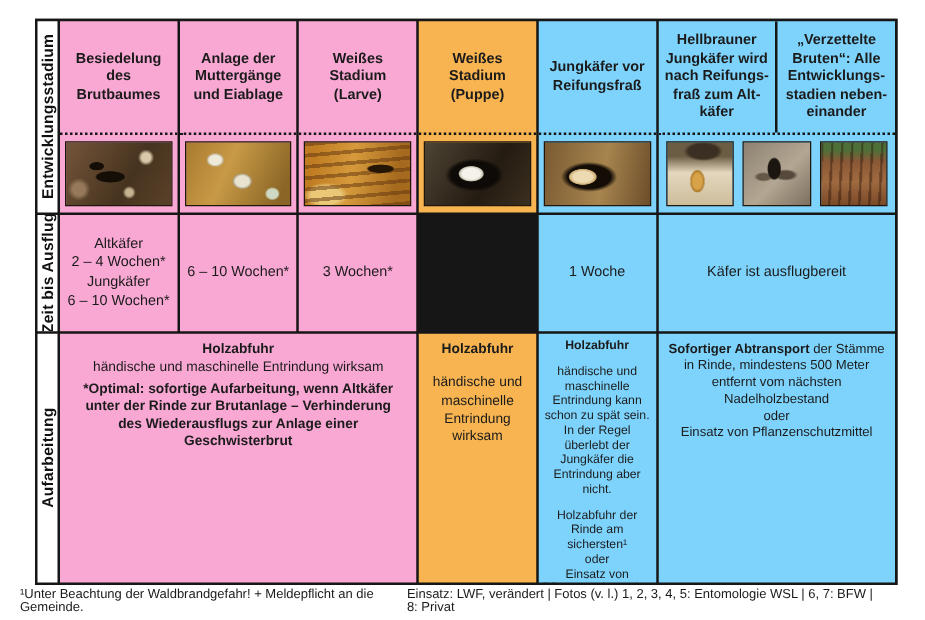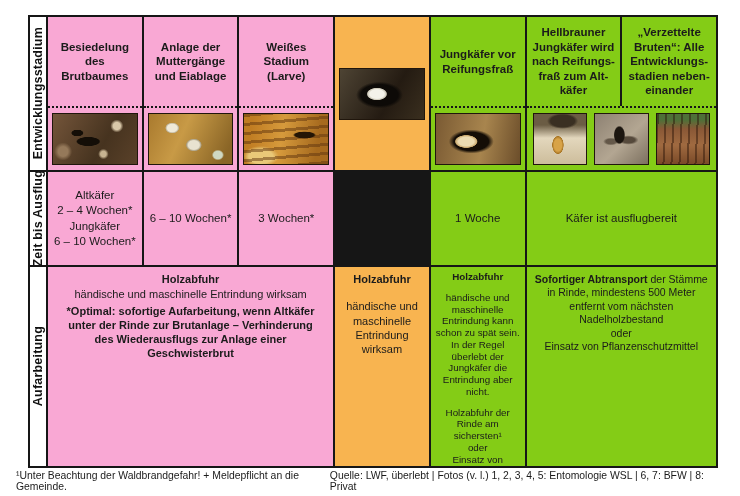--- a/index.html
+++ b/index.html
@@ -8,21 +8,21 @@
     font-family:"Liberation Sans",sans-serif;color:#1b1b1b;
     -webkit-font-smoothing:antialiased;overflow:hidden;
   }
   .table{
     position:absolute;left:28px;top:15px;width:690px;height:453px;
     box-sizing:border-box;border:2px solid #161616;background:#161616;
     display:grid;grid-template-columns:16px repeat(7,1fr);
     grid-template-rows:153px 93px 1fr;gap:2px;
   }
   .cell{overflow:hidden;box-sizing:border-box;}
-  .bg-g{background:#f9a8d4}.bg-o{background:#f8b450}.bg-r{background:#84cc16}.bg-w{background:#ffffff}
+  .bg-g{background:#f9a8d4}.bg-o{background:#f8b450}.bg-r{background:#7dd3fc}.bg-w{background:#ffffff}
 
   
   .vlabel{display:flex;align-items:center;justify-content:center;}
   .vlabel span{
     writing-mode:vertical-rl;transform:rotate(180deg);
     font-weight:bold;font-size:12.5px;letter-spacing:.2px;white-space:nowrap;color:#111;
   }
 
   
   .stage{display:flex;flex-direction:column;}
@@ -131,20 +131,21 @@
         <div class="photo p2"></div>
       </div>
   </div>
   <div class="cell bg-g stage" style="grid-column:4;grid-row:1">
     <div class="stage-h">Weißes Stadium (Larve)</div>
     <div class="stage-p">
         <div class="photo p3"></div>
       </div>
   </div>
   <div class="cell bg-o stage" style="grid-column:5;grid-row:1">
+    <div class="stage-h">Weißes Stadium (Puppe)</div>
     <div class="stage-p">
         <div class="photo p4"></div>
       </div>
   </div>
   <div class="cell bg-r stage" style="grid-column:6;grid-row:1">
     <div class="stage-h">Jungkäfer vor Reifungsfraß</div>
     <div class="stage-p">
         <div class="photo p5"></div>
       </div>
   </div>
@@ -205,14 +206,14 @@
   <div class="cell bg-r proc proc-far" style="grid-column:7 / span 2;grid-row:3">
     <div><span class="b">Sofortiger Abtransport</span><span> der Stämme in Rinde, mindestens 500 Meter entfernt vom nächsten Nadelholzbestand</span></div>
     <div>oder</div>
     <div>Einsatz von Pflanzenschutzmittel</div>
   </div>
 
 </div>
 
 <div class="footer">
   <span>¹Unter Beachtung der Waldbrandgefahr! + Meldepflicht an die Gemeinde.</span>
-  <span>Quelle: LWF, überlebt | Fotos (v. l.) 1, 2, 3, 4, 5: Entomologie WSL | 6, 7: BFW | 8: Privat</span>
+  <span>Einsatz: LWF, verändert | Fotos (v. l.) 1, 2, 3, 4, 5: Entomologie WSL | 6, 7: BFW | 8: Privat</span>
 </div>
 
 </body></html>

